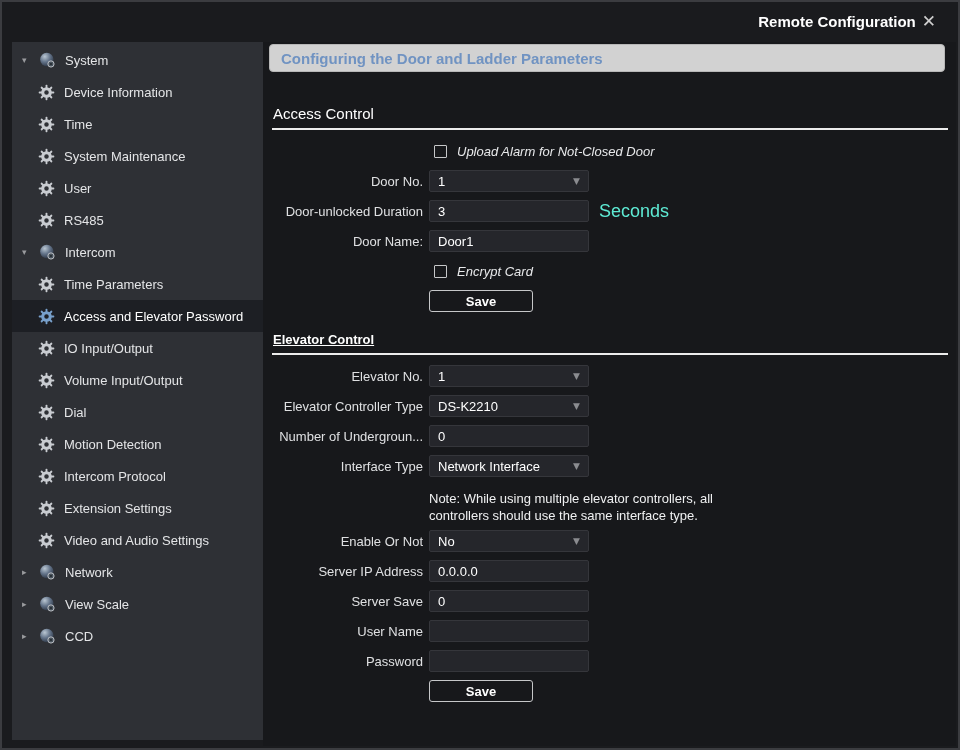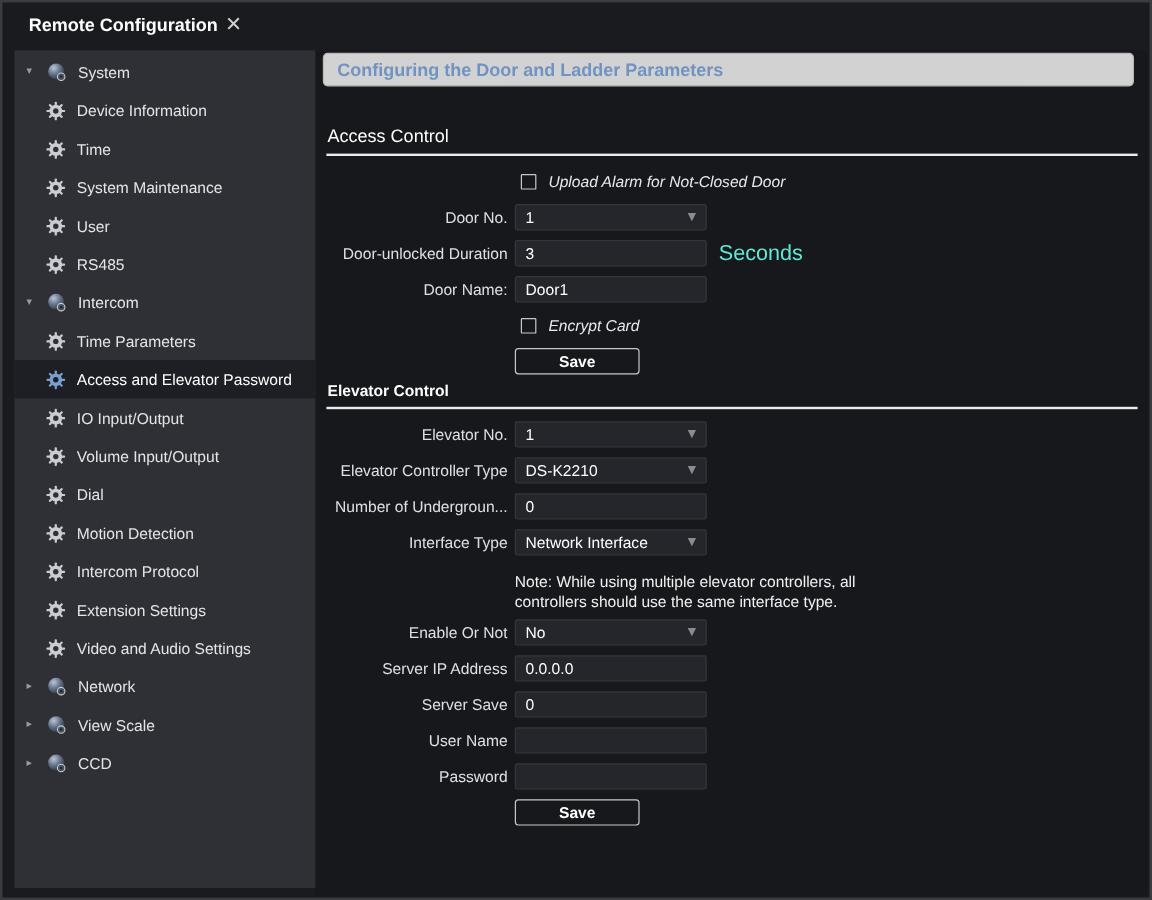--- a/index.html
+++ b/index.html
@@ -7,21 +7,21 @@
     width:960px;height:750px;position:relative;overflow:hidden;
     background:#101114;font-family:"Liberation Sans",sans-serif;
     -webkit-font-smoothing:antialiased;
   }
   .window{
     position:absolute;inset:0;width:960px;height:750px;box-sizing:border-box;
     background:#1a1b1e;border:2px solid #3b3c40;
   }
   
   .titlebar{
-    height:38px;display:flex;align-items:center;justify-content:flex-start;
+    height:38px;display:flex;align-items:center;justify-content:flex-end;
     padding:0 16px 0 22px;
   }
   .win-title{color:#ffffff;font-size:15px;font-weight:bold;}
   .close-btn{
     color:#cfcfcf;font-size:17px;line-height:17px;cursor:default;
     font-family:"DejaVu Sans",sans-serif;padding:2px 6px;
   }
   
   .sidebar{
     position:absolute;left:10px;top:40px;width:251px;height:698px;
@@ -48,21 +48,21 @@
     background:#17181b;
   }
   .header-bar{
     position:absolute;left:6px;top:2px;right:11px;height:28px;
     background:#d2d2d2;border-radius:4px;display:flex;align-items:center;
     padding:0 11px;box-sizing:border-box;border:1px solid #b7b7b7;
   }
   .header-bar .header-text{color:#7093c2;font-weight:bold;font-size:15px;}
   .form-area{position:absolute;left:9px;top:63px;width:676px;}
   .section-title-lg{font-size:15px;color:#ffffff;line-height:18px;margin:0 0 5px 1px;font-weight:normal;}
-  .section-title-sm{font-size:13px;color:#ffffff;line-height:16px;margin:6px 0 5px 1px;font-weight:bold;}
+  .section-title-sm{font-size:13px;color:#ffffff;line-height:16px;margin:20px 0 5px 1px;font-weight:bold;text-decoration:underline;}
   .divider{height:2px;background:#ececec;margin-bottom:10px;}
   .row{display:flex;align-items:center;margin-bottom:8px;height:22px;}
   .row .label{
     width:151px;flex:none;text-align:right;margin-right:6px;
     color:#dfe0e2;font-size:13px;white-space:nowrap;overflow:hidden;
   }
   .field{
     width:160px;height:22px;box-sizing:border-box;flex:none;
     background:#25262b;border:1px solid #35363b;border-radius:2px;
     color:#ffffff;font-size:13px;padding:0 8px;

